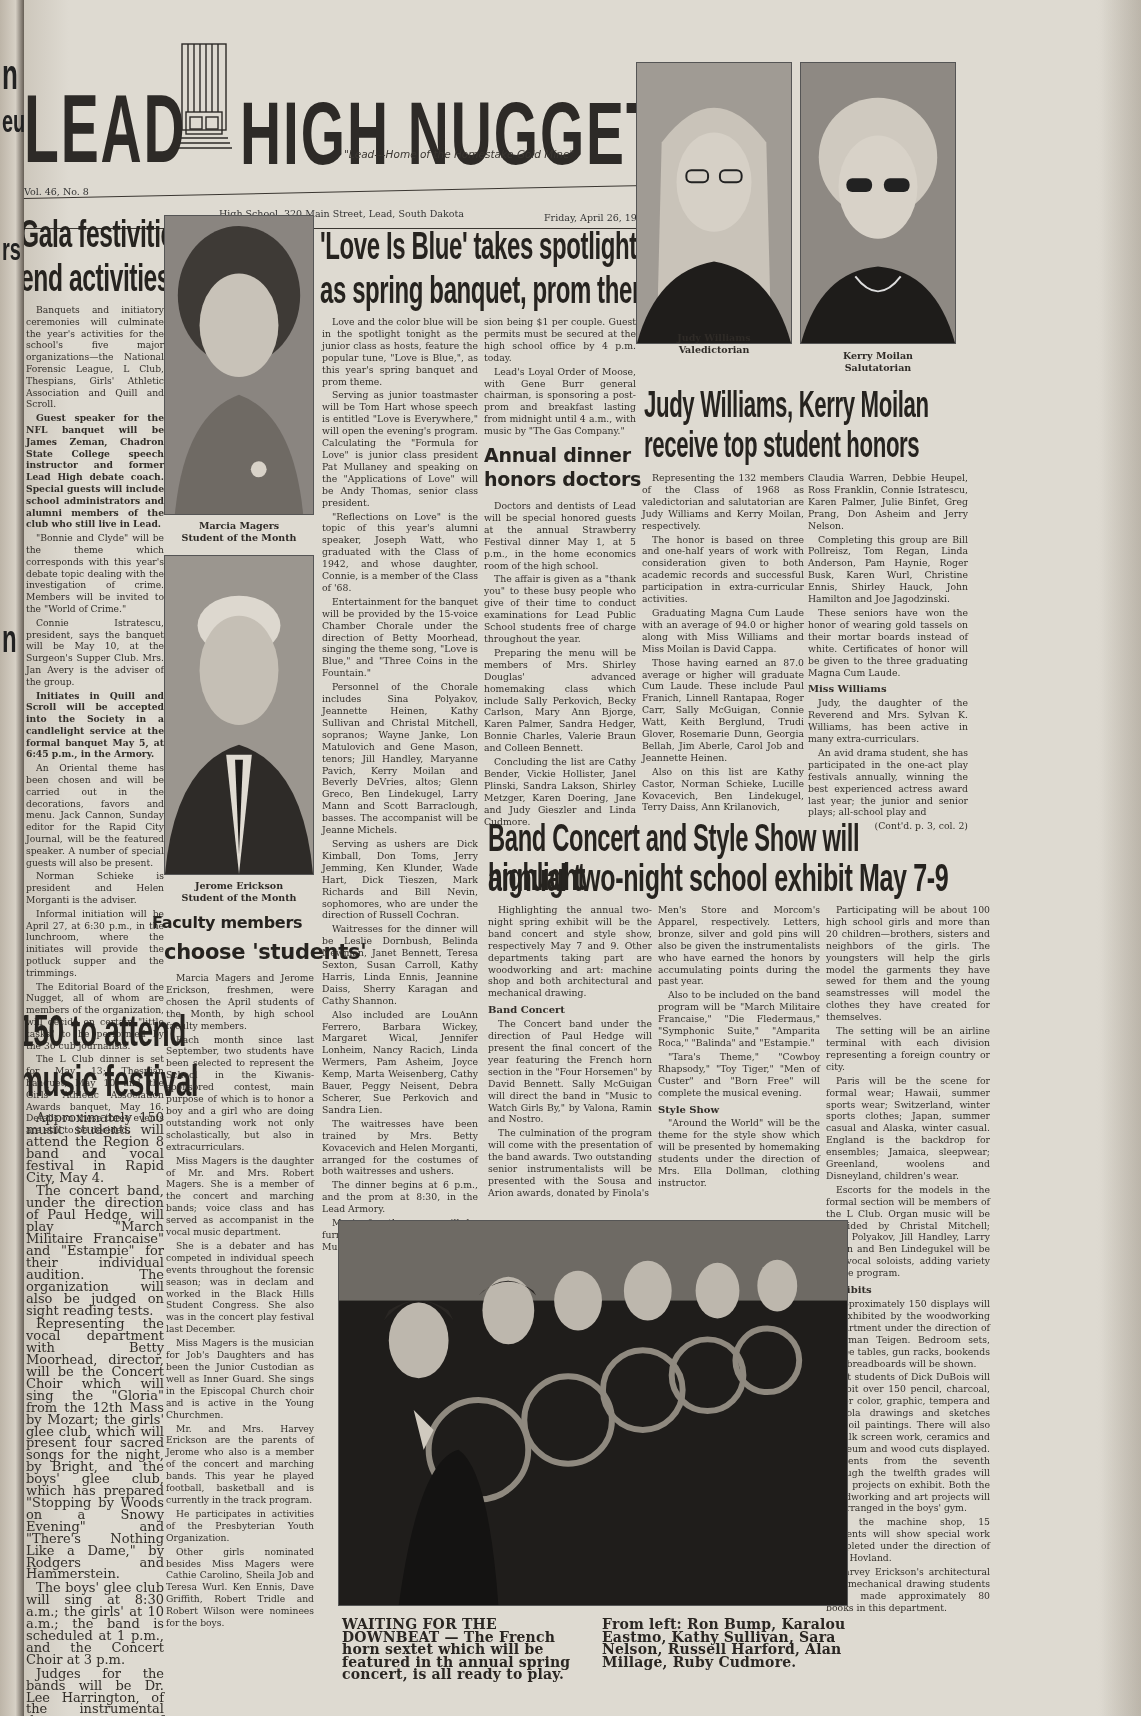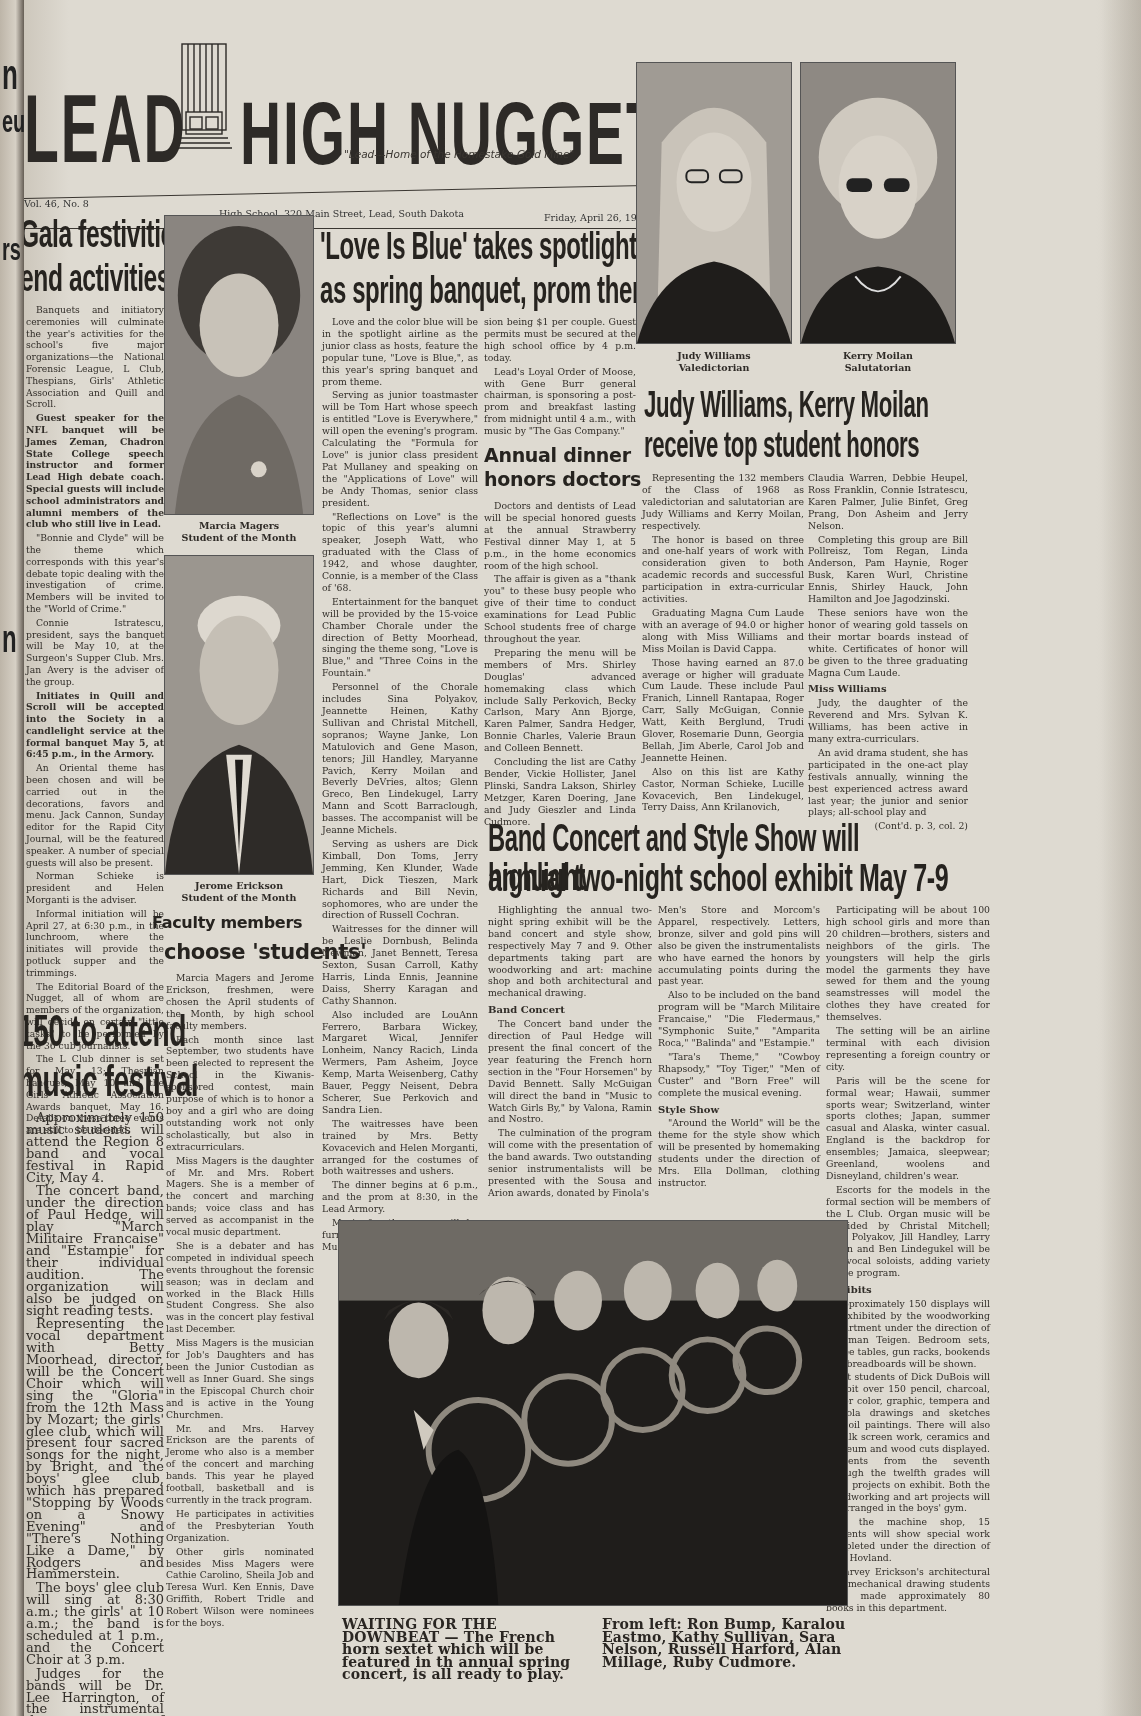--- a/index.html
+++ b/index.html
@@ -30,21 +30,21 @@
     font-family: "Liberation Sans", sans-serif; font-weight: 700;
     color: #2d2a27; letter-spacing: 2px;
     transform-origin: left top;
   }
   .mh-lead { left: 0; font-size: 62px; transform: scaleY(1.55) scaleX(0.92); top: 34px; }
   .mh-high { left: 216px; font-size: 58px; transform: scaleY(1.55) scaleX(0.98); top: 40px; }
   .mh-tower { position: absolute; left: 150px; top: 2px; width: 60px; height: 120px; }
   .motto { position: absolute; left: 320px; top: 148px; font-family: "DejaVu Sans", sans-serif; font-style: italic; font-size: 10.5px; color: #3a3631; }
   .rule { position: absolute; height: 1px; background: #3a3631; }
   .dateline { position: absolute; font-size: 9.5px; color: #333; }
-  .dateline.vol { left: 0; top: 186px; margin-top: 12px; }
+  .dateline.vol { left: 0; top: 186px; }
   .dateline.addr { left: 195px; top: 208px; font-weight: 400; }
   .dateline.date { left: 520px; top: 212px; }
 
   
   .hl { position: absolute; font-family: "Liberation Sans", sans-serif; font-weight: 700; color: #26231f; line-height: 1.0; letter-spacing: -0.5px; }
   .hl.cond { transform-origin: left top; }
   .hl.sans-round { font-family: "DejaVu Sans", sans-serif; letter-spacing: -0.3px; }
   .col { position: absolute; font-size: 9.6px; line-height: 12.4px; text-align: justify; color: #322e29; hyphens: auto; }
   .col p { text-indent: 10px; margin-bottom: 2px; }
   .col .sub { font-weight: 700; text-indent: 0; margin: 5px 0 2px; font-size: 10px; }
@@ -161,21 +161,21 @@
     <p>She is a debater and has competed in individual speech events throughout the forensic season; was in declam and worked in the Black Hills Student Congress. She also was in the concert play festival last December.</p>
     <p>Miss Magers is the musician for Job's Daughters and has been the Junior Custodian as well as Inner Guard. She sings in the Episcopal Church choir and is active in the Young Churchmen.</p>
     <p>Mr. and Mrs. Harvey Erickson are the parents of Jerome who also is a member of the concert and marching bands. This year he played football, basketball and is currently in the track program.</p>
     <p>He participates in activities of the Presbyterian Youth Organization.</p>
     <p>Other girls nominated besides Miss Magers were Cathie Carolino, Sheila Job and Teresa Wurl. Ken Ennis, Dave Griffith, Robert Tridle and Robert Wilson were nominees for the boys.</p>
   </div>
 
   <div class="hl cond" style="left:296px;top:226px;font-size:30px;transform:scaleY(1.3) scaleX(0.8)">'Love Is Blue' takes spotlight</div>
   <div class="hl cond" style="left:296px;top:270px;font-size:30px;transform:scaleY(1.3) scaleX(0.8)">as spring banquet, prom theme</div>
   <div class="col" style="left:298px;top:316px;width:156px;font-size:9.3px;line-height:11.9px">
-    <p>Love and the color blue will be in the spotlight airline as the junior class as hosts, feature the popular tune, "Love is Blue,", as this year's spring banquet and prom theme.</p>
+    <p>Love and the color blue will be in the spotlight tonight as the junior class as hosts, feature the popular tune, "Love is Blue,", as this year's spring banquet and prom theme.</p>
     <p>Serving as junior toastmaster will be Tom Hart whose speech is entitled "Love is Everywhere," will open the evening's program. Calculating the "Formula for Love" is junior class president Pat Mullaney and speaking on the "Applications of Love" will be Andy Thomas, senior class president.</p>
     <p>"Reflections on Love" is the topic of this year's alumni speaker, Joseph Watt, who graduated with the Class of 1942, and whose daughter, Connie, is a member of the Class of '68.</p>
     <p>Entertainment for the banquet will be provided by the 15-voice Chamber Chorale under the direction of Betty Moorhead, singing the theme song, "Love is Blue," and "Three Coins in the Fountain."</p>
     <p>Personnel of the Chorale includes Sina Polyakov, Jeannette Heinen, Kathy Sullivan and Christal Mitchell, sopranos; Wayne Janke, Lon Matulovich and Gene Mason, tenors; Jill Handley, Maryanne Pavich, Kerry Moilan and Beverly DeVries, altos; Glenn Greco, Ben Lindekugel, Larry Mann and Scott Barraclough, basses. The accompanist will be Jeanne Michels.</p>
     <p>Serving as ushers are Dick Kimball, Don Toms, Jerry Jemming, Ken Klunder, Wade Hart, Dick Tieszen, Mark Richards and Bill Nevin, sophomores, who are under the direction of Russell Cochran.</p>
     <p>Waitresses for the dinner will be Leslie Dornbush, Belinda Newman, Janet Bennett, Teresa Sexton, Susan Carroll, Kathy Harris, Linda Ennis, Jeannine Daiss, Sherry Karagan and Cathy Shannon.</p>
     <p>Also included are LouAnn Ferrero, Barbara Wickey, Margaret Wical, Jennifer Lonheim, Nancy Racich, Linda Wermers, Pam Asheim, Joyce Kemp, Marta Weisenberg, Cathy Bauer, Peggy Neisent, Debra Scherer, Sue Perkovich and Sandra Lien.</p>
     <p>The waitresses have been trained by Mrs. Betty Kovacevich and Helen Morganti, arranged for the costumes of both waitresses and ushers.</p>
     <p>The dinner begins at 6 p.m., and the prom at 8:30, in the Lead Armory.</p>
     <p>Music for the prom will be furnished by "Roland and His Music Arsenal," with admis-</p>
@@ -197,21 +197,21 @@
   <div class="photo" style="left:612px;top:62px;width:156px;height:282px">
     <svg viewBox="0 0 156 282" preserveAspectRatio="none">
       <rect width="156" height="282" fill="#a09b94"></rect>
       <path d="M20 282 L25 80 Q78 10 131 80 L136 282 Z" fill="#c9c3b9"></path>
       <ellipse cx="78" cy="120" rx="38" ry="50" fill="#d6d0c6"></ellipse>
       <rect x="50" y="108" width="22" height="12" rx="5" fill="none" stroke="#222" stroke-width="2"></rect>
       <rect x="84" y="108" width="22" height="12" rx="5" fill="none" stroke="#222" stroke-width="2"></rect>
       <path d="M0 282 Q20 210 78 200 Q136 210 156 282 Z" fill="#1f1d1b"></path>
     </svg>
   </div>
-  <div class="cap" style="left:612px;top:350px;width:156px">
+  <div class="cap" style="left:612px;top:332px;width:156px">
     <div>Judy Williams</div>
     <div>Valedictorian</div>
   </div>
 
   <div class="photo" style="left:776px;top:62px;width:156px;height:282px">
     <svg viewBox="0 0 156 282" preserveAspectRatio="none">
       <rect width="156" height="282" fill="#8e8983"></rect>
       <ellipse cx="78" cy="95" rx="60" ry="60" fill="#cfc9bf"></ellipse>
       <ellipse cx="78" cy="125" rx="40" ry="52" fill="#d8d2c8"></ellipse>
       <rect x="46" y="116" width="26" height="14" rx="6" fill="#222"></rect>

